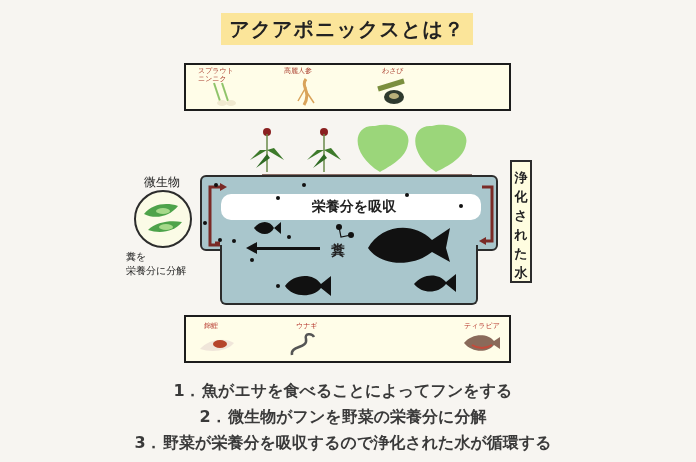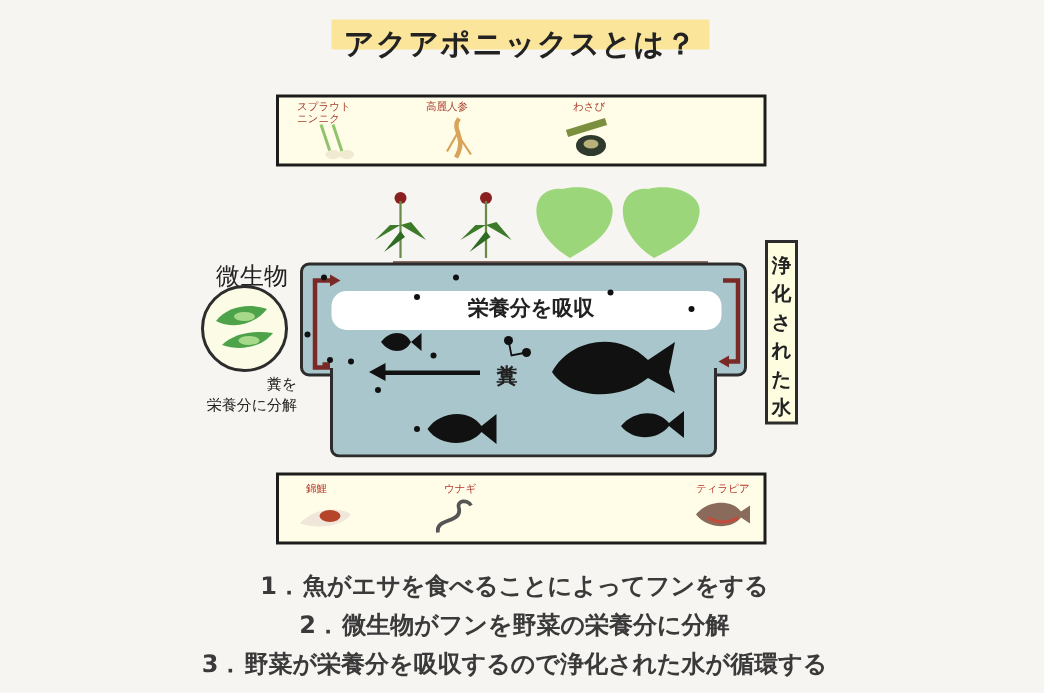--- a/index.html
+++ b/index.html
@@ -1,21 +1,21 @@
 <!DOCTYPE html>
 <html><head>
 <meta charset="utf-8">
 <style>
   html, body { margin:0; padding:0; }
   body {
     width:696px; height:462px; background:#f7f5f1; position:relative; overflow:hidden;
     font-family:"DejaVu Sans", sans-serif; color:#222;
   }
   .title {
-    position:absolute; left:221px; top:13px; width:252px; height:20px;
+    position:absolute; left:221px; top:13px; width:252px; height:32px;
     background:#fbe59a; border-radius:0;
     font-size:20px; font-weight:bold; line-height:32px; text-align:center; letter-spacing:1px;
   }
   .panel {
     position:absolute; left:184px; width:323px; height:44px;
     background:#fffde8; border:2px solid #1c1c1c;
   }
   .panel.plants { top:63px; }
   .panel.fishes { top:315px; }
   .pitem { position:absolute; top:0; width:80px; height:32px; }
@@ -42,26 +42,26 @@
   .absorb-text {
     position:absolute; left:302px; top:195px; width:104px; height:22px;
     font-size:14px; font-weight:bold; text-align:center; line-height:22px; background:#fff;
   }
   .poop-label { position:absolute; left:331px; top:242px; font-size:14px; font-weight:bold; }
   .arrow-line { position:absolute; left:256px; top:247px; width:64px; height:3px; background:#111; }
   .arrow-head {
     position:absolute; left:246px; top:242px; width:0; height:0;
     border-top:6px solid transparent; border-bottom:6px solid transparent; border-right:11px solid #111;
   }
-  .microbe-label { position:absolute; left:144px; top:174px; font-size:16px; }
+  .microbe-label { position:absolute; left:144px; top:174px; font-size:12px; }
   .microbe-bubble {
     position:absolute; left:134px; top:190px; width:54px; height:54px; border-radius:50%;
     background:#fbfbe6; border:2px solid #2c2c2c;
   }
-  .decompose-label { position:absolute; left:126px; top:250px; width:72px; text-align:right; font-size:10px; line-height:14px; }
+  .decompose-label { position:absolute; left:126px; top:250px; width:72px; text-align:left; font-size:10px; line-height:14px; }
   .purified {
     position:absolute; left:510px; top:160px; width:22px; height:123px;
     background:#fffde0; border:2px solid #2c2c2c; box-sizing:border-box;
     font-size:13px; font-weight:bold; line-height:19px; text-align:center; padding-top:6px;
   }
   .steps { position:absolute; left:133px; top:378px; font-size:16px; font-weight:bold; color:#3a3a3a; line-height:26px;text-align:center; }
   .step { white-space:nowrap; }
   .step .num { display:inline-block; width:30px; }
   .fish { position:absolute; }
   .dot { position:absolute; width:4px; height:4px; background:#111; border-radius:50%; }

